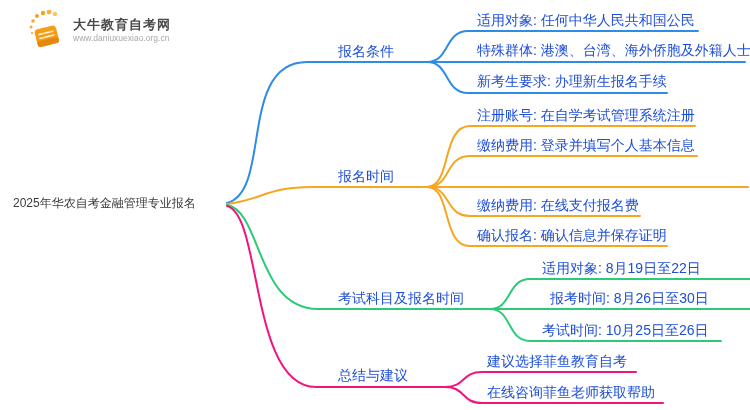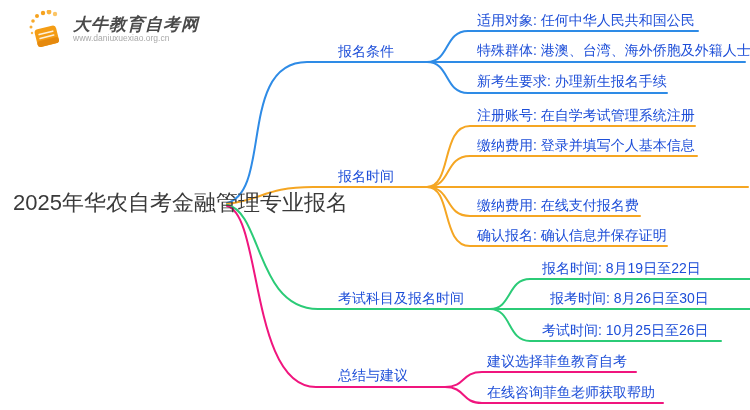--- a/index.html
+++ b/index.html
@@ -13,33 +13,32 @@
   }
   .connectors{position:absolute;left:0;top:0;}
   .node{
     position:absolute;
     white-space:nowrap;
     font-size:14px;
     line-height:17px;
     color:#1d4ed8;
   }
   .central{
-    font-size:22px;
+    font-size:12px;
     line-height:20px;
     color:#3a3a3a;
   }
   .logo{
     position:absolute;left:28px;top:10px;
     display:flex;align-items:center;gap:7px;
   }
   .logo-text{display:flex;flex-direction:column;}
   .logo-title{
-    font-size:17px;font-weight:bold;color:#4a4a4a;line-height:16px;
+    font-size:13px;font-weight:bold;color:#4a4a4a;line-height:16px;
     letter-spacing:1px;
-    font-style:italic;
   }
   .logo-url{
     font-size:8.5px;color:#a9a9a9;line-height:11px;
   }
 </style>
 </head>
 <body>
 
 <div class="canvas">
 
@@ -105,20 +104,20 @@
 
   <div class="node" style="left:477px;top:12px;">适用对象: 任何中华人民共和国公民</div>
   <div class="node" style="left:477px;top:42px;">特殊群体: 港澳、台湾、海外侨胞及外籍人士</div>
   <div class="node" style="left:477px;top:73px;">新考生要求: 办理新生报名手续</div>
 
   <div class="node" style="left:477px;top:107px;">注册账号: 在自学考试管理系统注册</div>
   <div class="node" style="left:477px;top:137px;">缴纳费用: 登录并填写个人基本信息</div>
   <div class="node" style="left:477px;top:197px;">缴纳费用: 在线支付报名费</div>
   <div class="node" style="left:477px;top:227px;">确认报名: 确认信息并保存证明</div>
 
-  <div class="node" style="left:542px;top:260px;">报名时间: 8月19日至22日</div>
+  <div class="node" style="left:542px;top:260px;">适用对象: 8月19日至22日</div>
   <div class="node" style="left:550px;top:290px;">报考时间: 8月26日至30日</div>
   <div class="node" style="left:542px;top:322px;text-align:center;">考试时间: 10月25日至26日</div>
 
   <div class="node" style="left:487px;top:353px;">建议选择菲鱼教育自考</div>
   <div class="node" style="left:487px;top:384px;">在线咨询菲鱼老师获取帮助</div>
 
 </div>
 
 </body></html>

